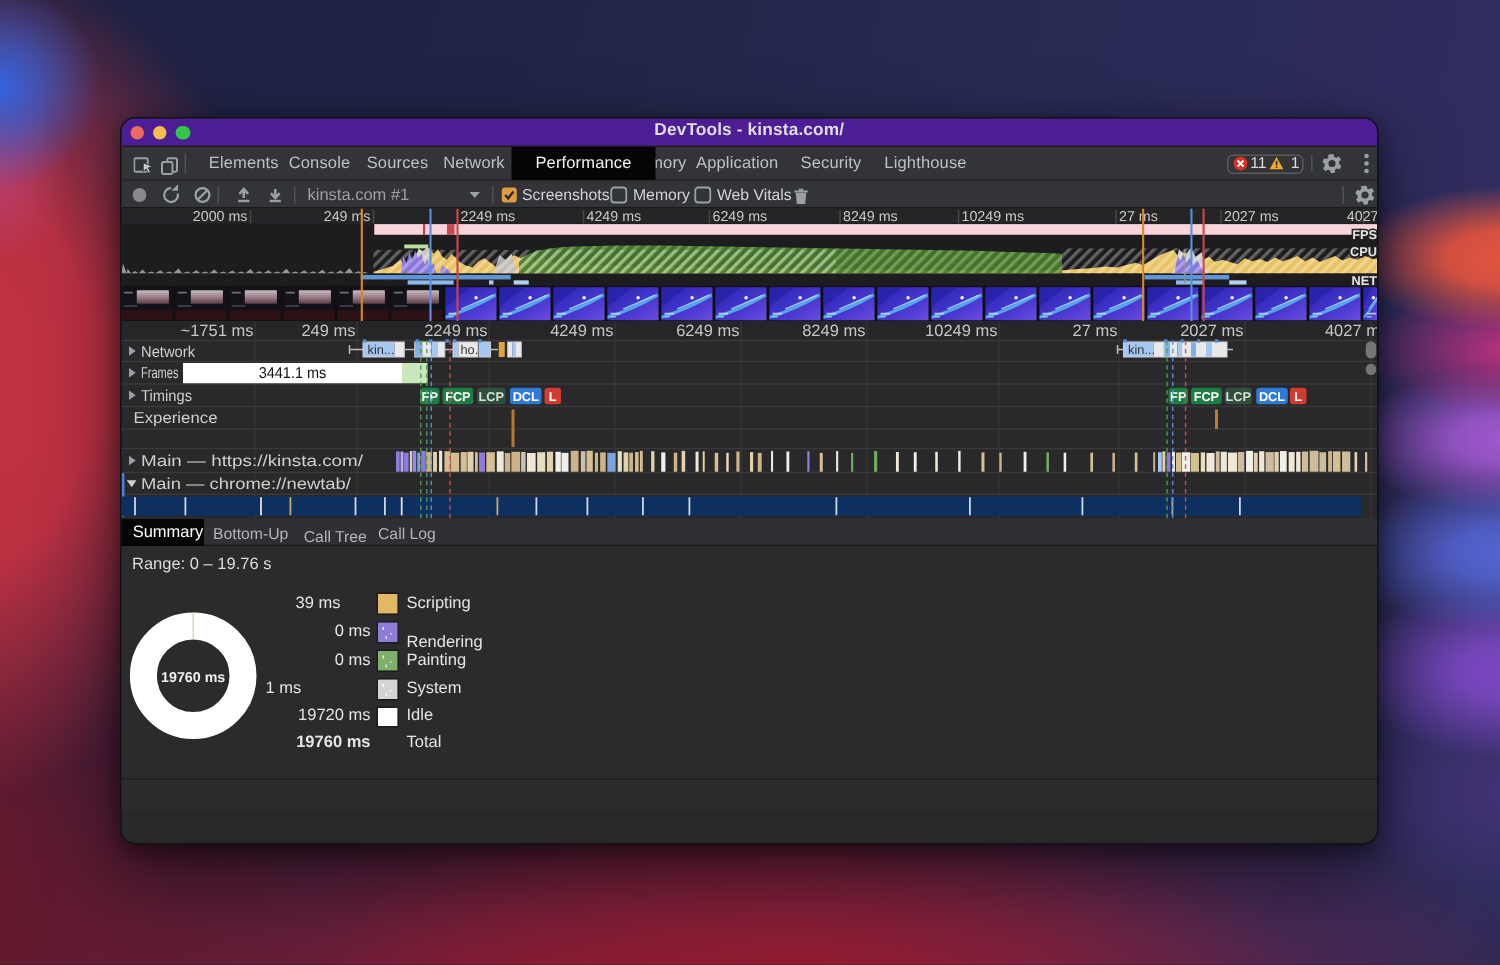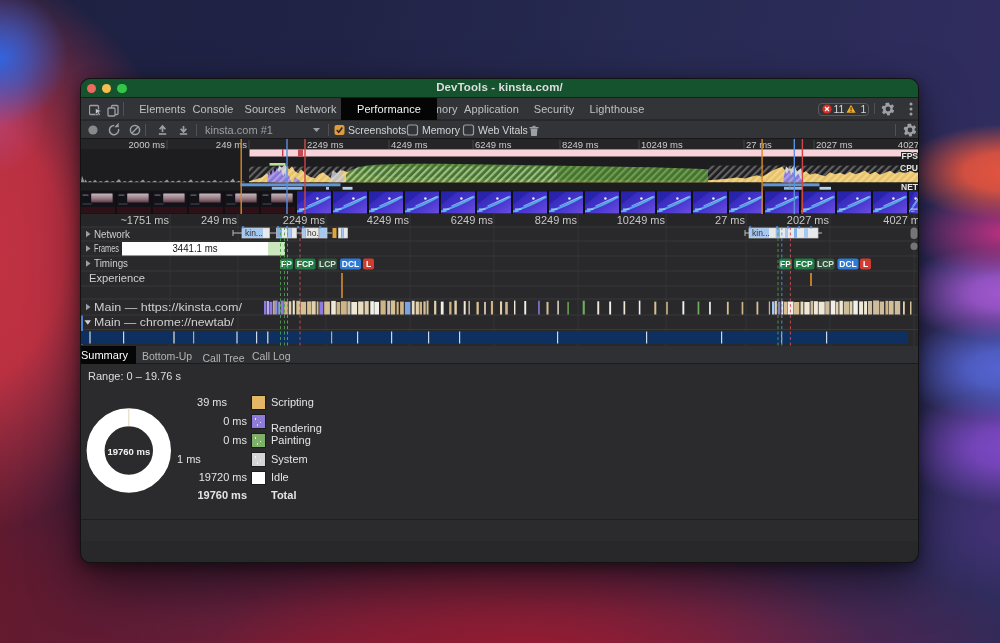--- a/index.html
+++ b/index.html
@@ -15,21 +15,21 @@
  radial-gradient(ellipse 118px 58px at 1012px 448px, rgba(126,72,198,1) 0%, rgba(126,72,198,.85) 35%, rgba(126,72,198,0) 100%),
  radial-gradient(ellipse 130px 70px at 1022px 528px, rgba(70,50,122,.95) 0%, rgba(70,50,122,0) 100%),
  radial-gradient(ellipse 650px 260px at 400px 705px, rgba(148,26,46,1) 0%, rgba(148,26,46,0) 100%),
  radial-gradient(ellipse 330px 140px at 540px 662px, rgba(164,32,54,.9) 0%, rgba(164,32,54,0) 100%),
  radial-gradient(ellipse 240px 140px at 1020px 672px, rgba(45,41,86,1) 0%, rgba(45,41,86,0) 100%),
  radial-gradient(ellipse 170px 110px at 920px 700px, rgba(76,38,96,.5) 0%, rgba(76,38,96,0) 100%),
  linear-gradient(103deg,#1d2141 0%,#212346 30%,#272a52 58%,#2e2c5c 82%,#322f62 100%)}
 .win{position:absolute;left:80px;top:77.5px;width:839px;height:485px;border-radius:10px;
 background:#28282a;box-shadow:0 20px 48px rgba(0,0,0,.5),0 4px 14px rgba(0,0,0,.42);overflow:hidden;
 border:1px solid rgba(0,0,0,.55)}
-.titlebar{position:absolute;left:0;top:0;width:100%;height:19px;background:#14532d;border-bottom:1px solid #1e1c20}
+.titlebar{position:absolute;left:0;top:0;width:100%;height:19px;background:#4c1d95;border-bottom:1px solid #1e1c20}
 .titlebar .t{position:absolute;left:0;right:0;top:2.5px;text-align:center;font-size:11.5px;font-weight:bold;color:#dedede;letter-spacing:.1px}
 .dot{position:absolute;top:5px;width:9.5px;height:9.5px;border-radius:50%}
 .tabbar{position:absolute;left:0;top:19px;width:100%;height:22.5px;background:#333438;border-bottom:1px solid #29292c}
 .tab{position:absolute;top:0;height:22.5px;line-height:23px;font-size:11px;letter-spacing:.1px;color:#bdc0c4;text-align:center}
 .tabsel{background:#050505;color:#f2f2f2}
 .toolbar{position:absolute;left:0;top:42.5px;width:100%;height:18px;background:#333438;border-bottom:1px solid #19191b}
 .sep{position:absolute;width:1px;background:#515154}
 .cbl{position:absolute;top:3px;font-size:10.5px;color:#d2d4d6}
 .g{color:#9aa0a6}
 svg{display:block}
@@ -652,21 +652,21 @@
       <text x="8" y="68.2" font-size="10.5" textLength="56" lengthAdjust="spacingAndGlyphs" fill="#cfcfcf">Experience</text>
       <path d="M5 89.8 L9.5 93 L5 96.2 Z" fill="#9aa0a6"></path>
       <text x="13" y="96.7" font-size="10.5" textLength="148" lengthAdjust="spacingAndGlyphs" fill="#cfcfcf">Main — https://kinsta.com/</text>
       <path d="M3.5 106.2 L10 106.2 L6.8 110.8 Z" fill="#cfcfcf"></path>
       <text x="13" y="112.2" font-size="10.5" textLength="140" lengthAdjust="spacingAndGlyphs" fill="#cfcfcf">Main — chrome://newtab/</text>
       <rect x="829.5" y="13.5" width="7" height="11.5" rx="3.5" fill="#757577"></rect>
       <rect x="829.5" y="28.5" width="7" height="7.5" rx="3.5" fill="#757577"></rect>
     </svg>
 
 <div class="abs" style="left:0;top:267.5px;width:839px;height:18px;background:#2f3033;border-bottom:1px solid #1c1c1e">
- <div class="abs" style="left:0;top:0;width:54.5px;height:18px;background:#060606;color:#fff;font-size:11px;line-height:18.5px;text-align:left">Summary</div>
+ <div class="abs" style="left:0;top:0;width:54.5px;height:18px;background:#060606;color:#fff;font-size:11px;line-height:18.5px;text-align:right">Summary</div>
  <div class="abs" style="left:61px;top:3.5px;font-size:10.5px;color:#b4b4b4">Bottom-Up</div>
  <div class="abs" style="left:121.5px;top:6px;font-size:10.5px;color:#b4b4b4">Call Tree</div>
  <div class="abs" style="left:171px;top:3.5px;font-size:10.5px;color:#b4b4b4">Call Log</div>
 </div>
 <div class="abs" style="left:0;top:285.5px;width:839px;height:177px;background:#2b2b2d">
  <div class="abs" style="left:7px;top:6px;font-size:11px;color:#dcdcdc">Range: 0 – 19.76 s</div>
  <svg class="abs" style="left:0;top:0" width="320" height="160" viewBox="0 0 320 160">
   <circle cx="47.8" cy="86.5" r="33.2" fill="none" stroke="#ffffff" stroke-width="18"></circle>
   <line x1="47.8" y1="44.3" x2="47.8" y2="62.7" stroke="#cdb98a" stroke-width="0.9" opacity="0.65"></line>
   <text x="47.8" y="90.5" font-size="9.5px" font-weight="bold" fill="#f0f0f0" text-anchor="middle">19760 ms</text>
@@ -692,16 +692,16 @@
       <div class="abs" style="left:171px;top:89px;width:12.5px;height:12.5px;background:#d4d4d4;outline:1px solid rgba(0,0,0,.35)">
         <i style="position:absolute;left:2.5px;top:3px;width:1.5px;height:1.5px;background:rgba(255,255,255,.85)"></i>
         <i style="position:absolute;left:7.5px;top:6.5px;width:1.5px;height:1.5px;background:rgba(255,255,255,.8)"></i>
         <i style="position:absolute;left:4.5px;top:9px;width:1.5px;height:1.5px;background:rgba(255,255,255,.7)"></i>
       </div>
       <div class="abs" style="left:190px;top:88.5px;font-size:11px;color:#e4e4e4">System</div>
       <div class="abs" style="left:96px;top:107.3px;width:70px;text-align:right;font-size:11px;color:#e4e4e4">19720 ms</div>
       <div class="abs" style="left:171px;top:107.8px;width:12.5px;height:12.5px;background:#ffffff;outline:1px solid rgba(0,0,0,.35)"></div>
       <div class="abs" style="left:190px;top:107.3px;font-size:11px;color:#e4e4e4">Idle</div>
       <div class="abs" style="left:96px;top:125.2px;width:70px;text-align:right;font-size:11px;font-weight:bold;color:#e4e4e4">19760 ms</div>
-      <div class="abs" style="left:190px;top:125.2px;font-size:11px;font-weight:bold;color:#e4e4e4">Total</div>
+      <div class="abs" style="left:190px;top:125.2px;font-size:11px;font-weight:normal;color:#e4e4e4">Total</div>
 </div>
 <div class="abs" style="left:0;top:440px;width:839px;height:1px;background:#1f1f21"></div>
 
 </div>
 </body></html>

